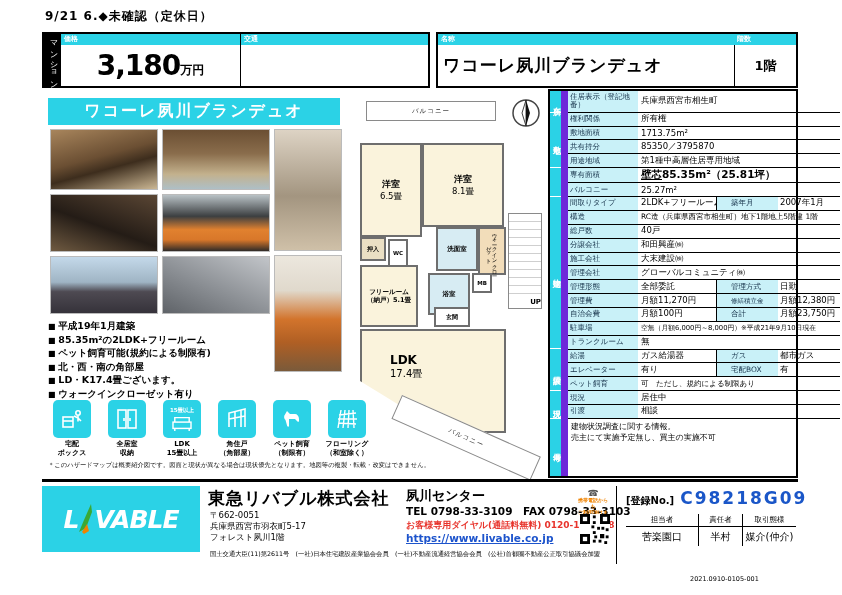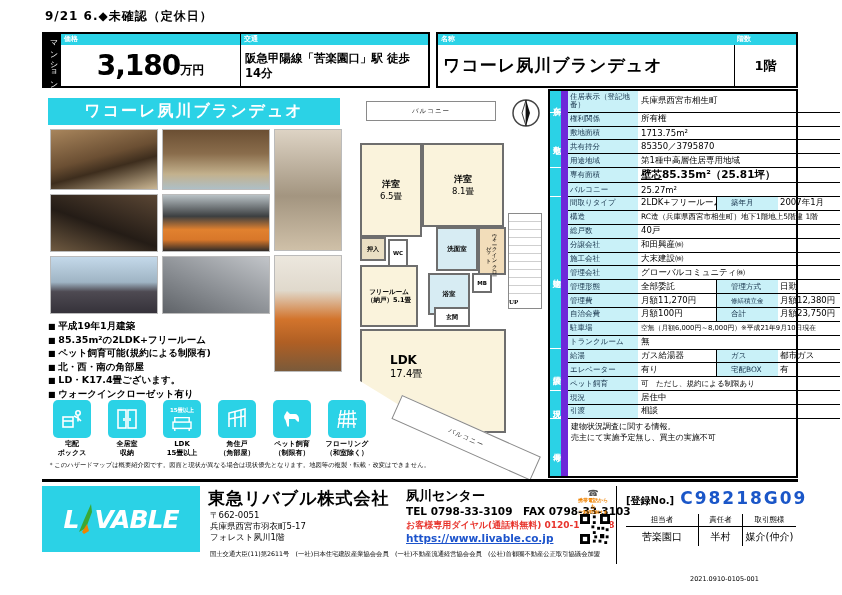--- a/index.html
+++ b/index.html
@@ -59,21 +59,21 @@
   #plan { left:352px; top:95px; width:194px; height:378px; }
   .room { position:absolute; border:2px solid #6e6e6e; display:flex; flex-direction:column; align-items:center; justify-content:center; text-align:center;margin-top:20px; }
   .cream { background:#faf3dc; }
   .wet { background:#d7ecf3; }
   .tan { background:#eadfc4; }
   .wic { background:#f2ddba; }
   .rm-name { font-size:9px; font-weight:bold; }
   .rm-size { font-size:8.5px; }
   .rm-small { font-size:6.5px; font-weight:bold; }
   .balc { position:absolute; border:1px solid #8a8a8a; background:#fff; display:flex; align-items:center; justify-content:center; font-size:6.5px; color:#333; letter-spacing:1px; }
-  .stairs { position:absolute; border:1px solid #8a8a8a; background:repeating-linear-gradient(180deg,#fff 0 7px,#cfcfcf 7px 8px); font-size:7px; text-align:left;font-family:Liberation Serif, serif; }
+  .stairs { position:absolute; border:1px solid #8a8a8a; background:repeating-linear-gradient(180deg,#fff 0 7px,#cfcfcf 7px 8px); font-size:7px; text-align:right; }
   .stairs span { position:absolute; bottom:2px; left:0; right:0; font-weight:bold; background:#fff; }
   .wic-label { writing-mode:vertical-rl; font-size:5.5px; line-height:6px; }
 
   
   #dt { left:548px; top:89px; width:250px; height:389px; border:2px solid #000; display:flex; }
   #dt-sec { width:20px; display:flex; flex-direction:column; background:#2bd2e6; }
   .sec { border-bottom:1px solid #fff; color:#fff; font-size:8px; font-weight:bold; writing-mode:vertical-rl; text-orientation:upright; display:flex; align-items:center; justify-content:center; }
   #dt-rows { flex:1; display:flex; flex-direction:column; border-left:7px solid #6d28d9; }
   .dtr { display:flex; height:14px; border-bottom:1px solid #000; align-items:stretch; }
   .dtr:last-child { border-bottom:none; }
@@ -121,21 +121,20 @@
     <div class="hdr-cat">マンション</div>
     <div class="hdr-col price-col">
       <div class="cyan-bar">価格</div>
       <div class="price-val">
         <span class="num">3,180</span>
         <span class="unit">万円</span>
       </div>
     </div>
     <div class="hdr-col access-col">
       <div class="cyan-bar">交通</div>
-      <div class="access-val">阪急甲陽線「苦楽園口」駅 徒歩14分</div>
     </div>
   </div>
 
   <div class="abs hdr-right">
     <div class="bar-row">
       <div class="cyan-bar bar-name">名称</div>
       <div class="cyan-bar bar-floor">階数</div>
     </div>
     <div class="val-row">
       <div class="name-val">ワコーレ夙川ブランデュオ</div>

